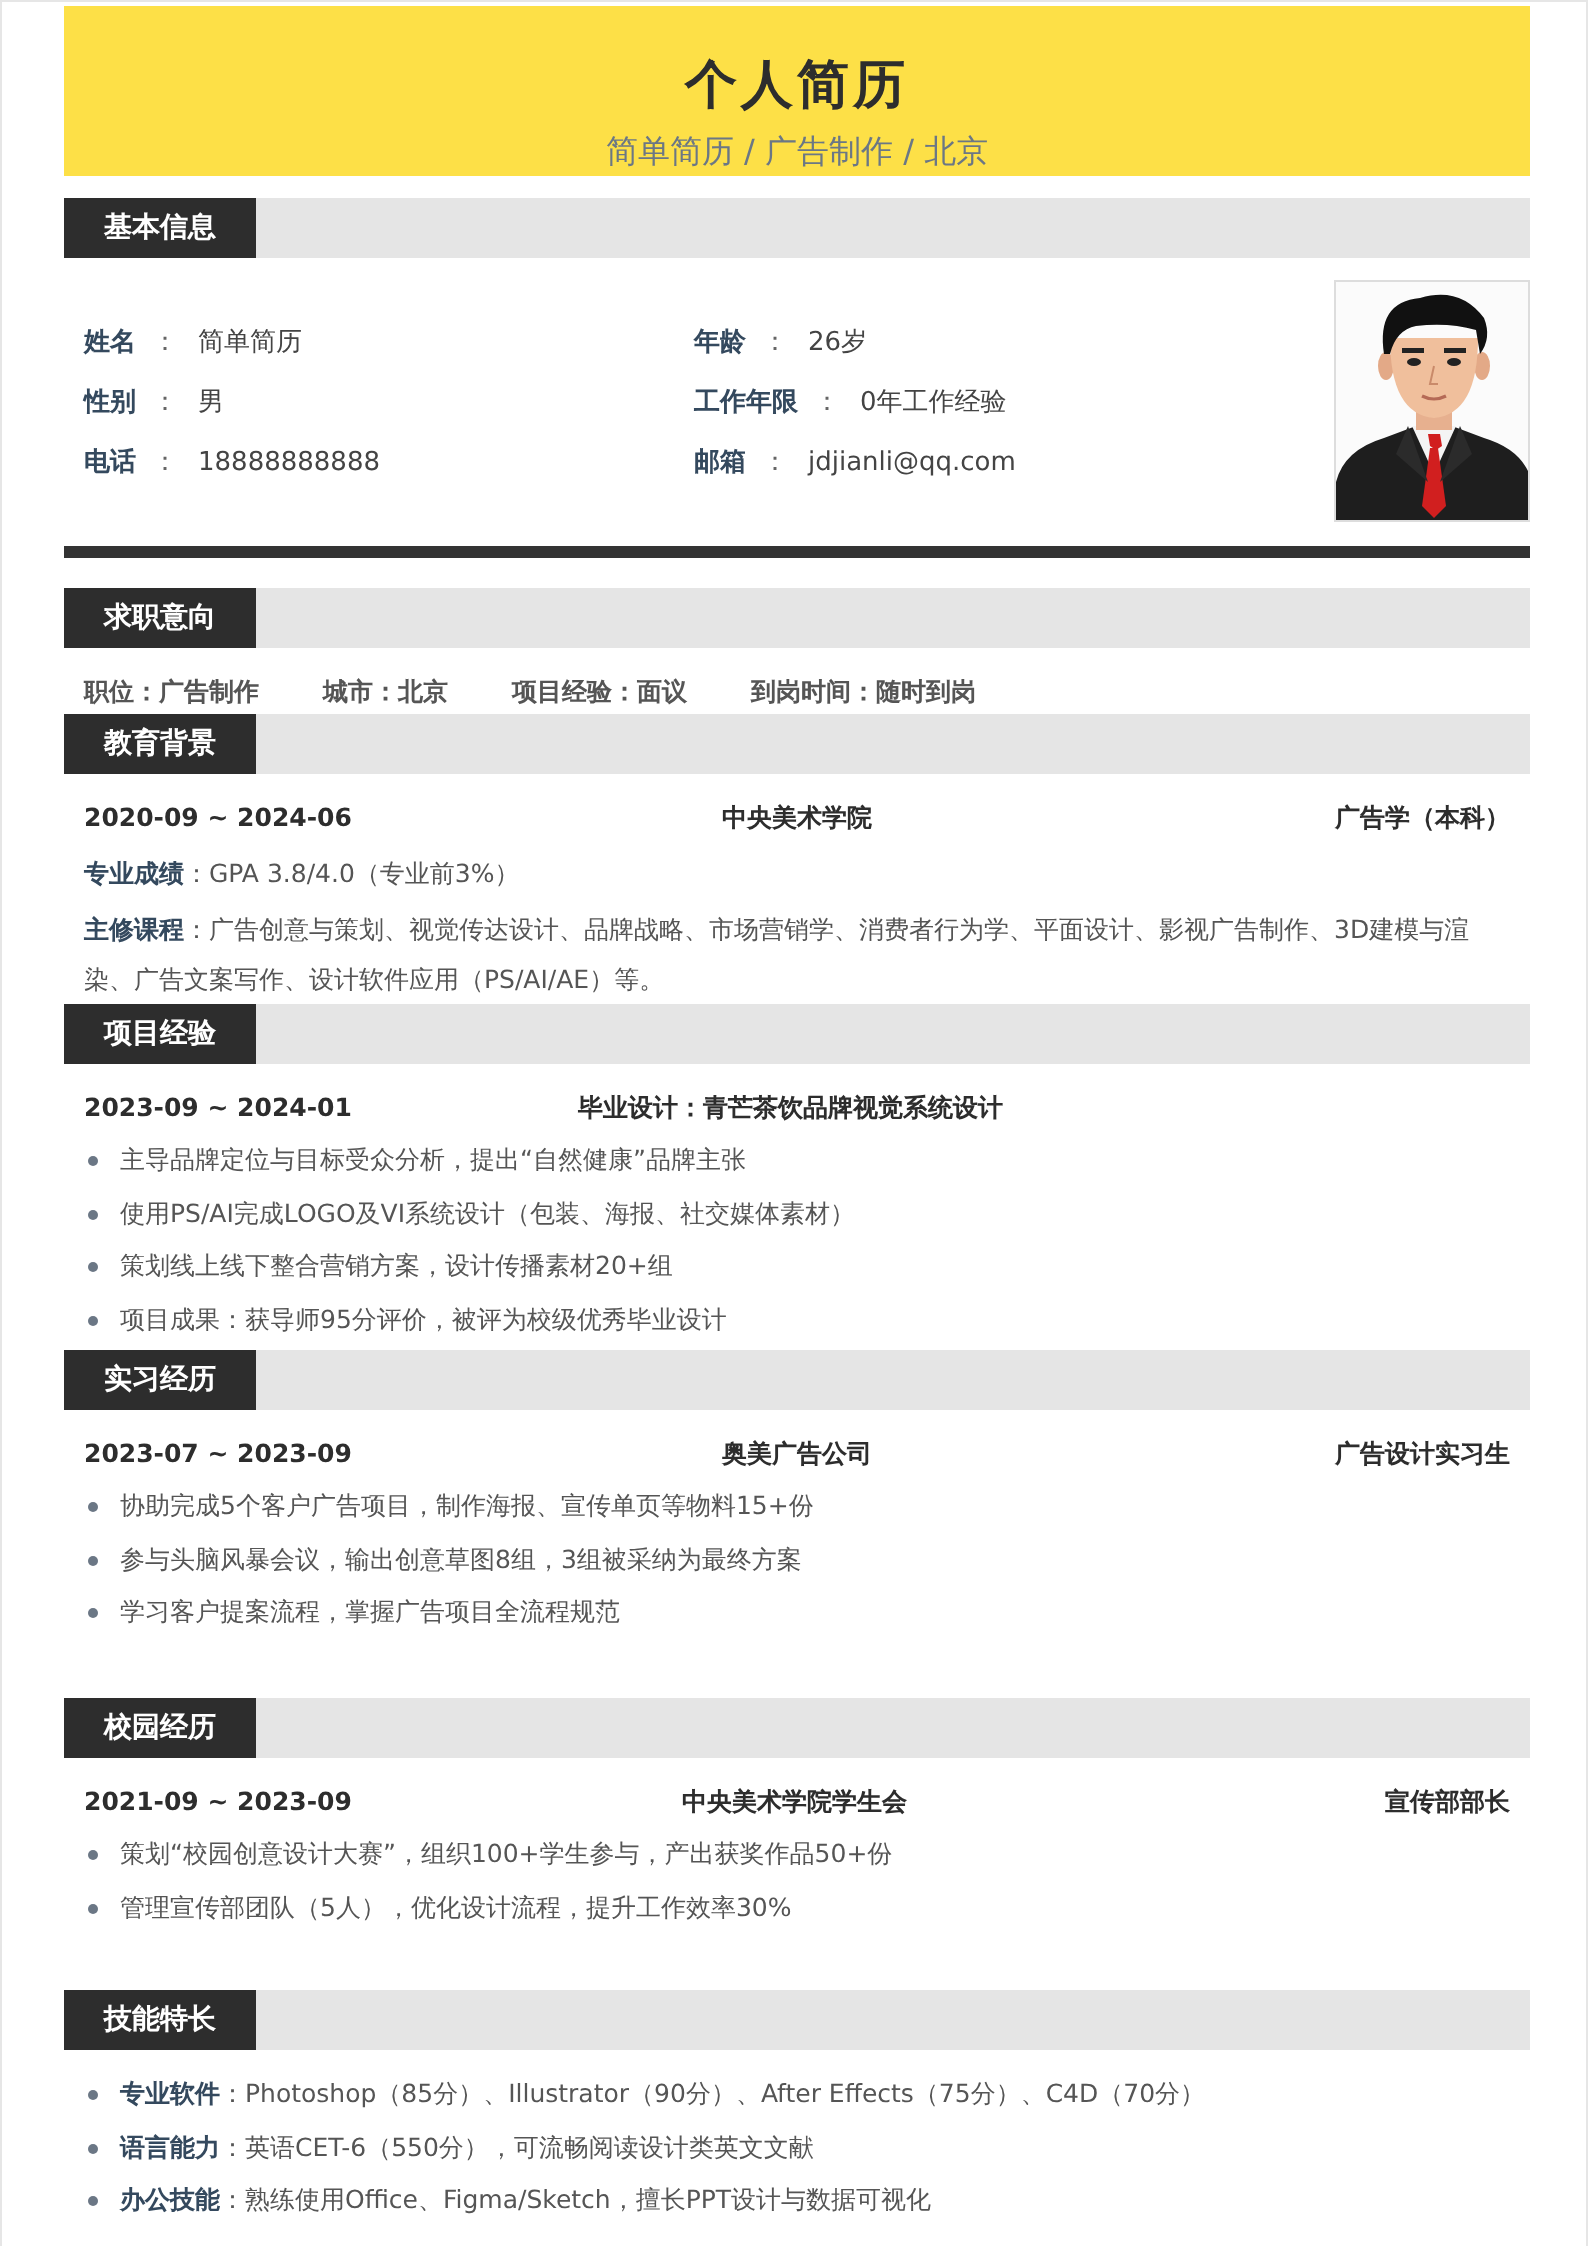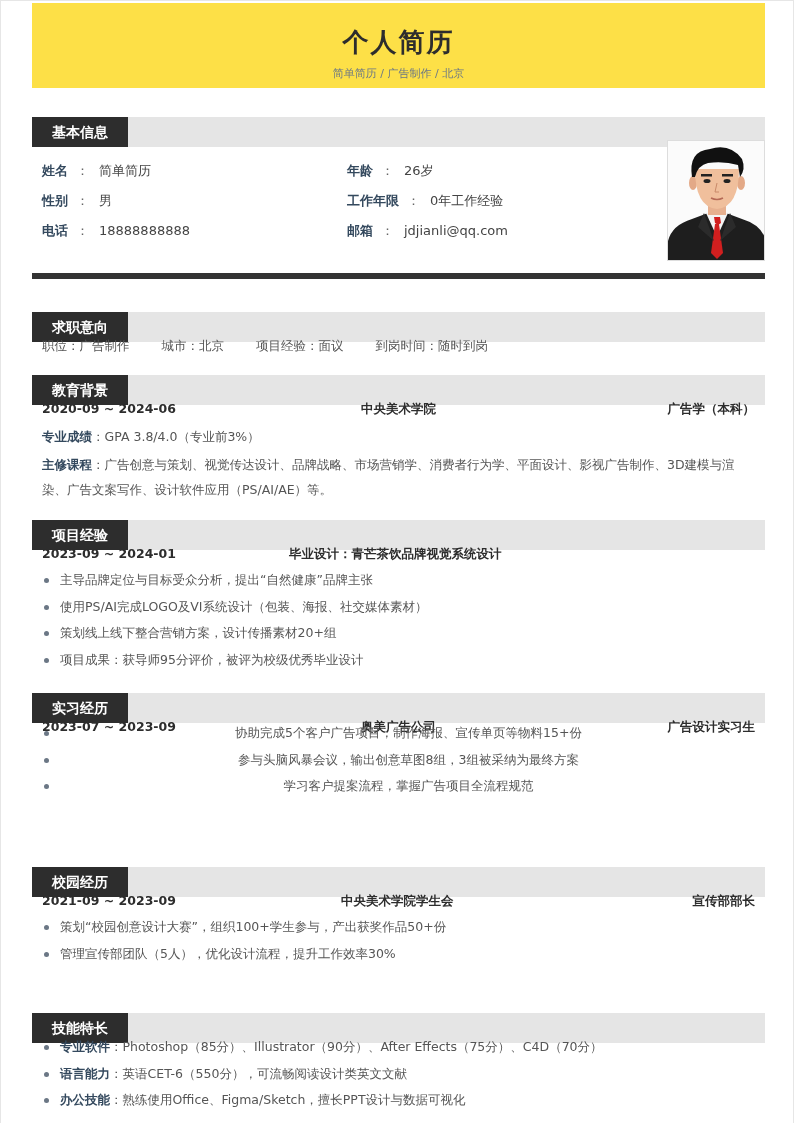--- a/index.html
+++ b/index.html
@@ -18,26 +18,25 @@
       position: absolute; left: 31px; top: 2px; width: 733px; height: 85px;
       background: #fde047;
       text-align: center;
     }
     .header .title {
       position: absolute; left: 0; right: 0; top: 22px;
       font-size: 26px; font-weight: bold; color: #2d2d2d; letter-spacing: 2px;
     }
     .header .subtitle {
       position: absolute; left: 0; right: 0; top: 63px;
-      font-size: 11px; color: #6b7785;
+      font-size: 16px; color: #6b7785;
     }
     .section-bar {
       position: absolute; left: 31px; width: 733px; height: 30px;
       background: #e5e5e5;
-      margin-top: 18px;
     }
     .section-bar .tag {
       position: absolute; left: 0; top: 0; height: 30px; width: 96px;
       background: #2d2d2d; color: #fff;
       font-size: 14px; font-weight: bold;
       line-height: 30px; text-align: center;
     }
     .info-row { position: absolute; font-size: 13px; white-space: nowrap; }
     .info-label { color: #34495e; font-weight: bold; }
     .info-sep { color: #666; margin: 0 10px 0 8px; }
@@ -46,21 +45,21 @@
       position: absolute; left: 666px; top: 139px; width: 98px; height: 121px;
       border: 1px solid #ddd; background: #fafafa; overflow: hidden;
     }
     .divider {
       position: absolute; left: 31px; top: 272px; width: 733px; height: 6px;
       background: #333;
     }
     .intent-row {
       position: absolute; left: 41px; top: 337px; font-size: 12.5px; color: #555; white-space: nowrap;
     }
-    .intent-row span { margin-right: 28px; }
+    .intent-row span { margin-right: 28px; font-weight: bold; }
     .entry-head {
       position: absolute; left: 41px; width: 713px; height: 18px;
       font-size: 12.5px; font-weight: bold; color: #2d2d2d;
     }
     .entry-head .date { position: absolute; left: 0; top: 0; }
     .entry-head .mid { position: absolute; top: 0; }
     .entry-head .right { position: absolute; right: 0; top: 0; }
     .para {
       position: absolute; left: 41px; width: 715px;
       font-size: 12.5px; color: #555; line-height: 25px;
@@ -187,21 +186,21 @@
   </ul>
 
   <div class="section-bar" style="top:674px;">
     <div class="tag">实习经历</div>
   </div>
   <div class="entry-head" style="top:718px;">
     <span class="date">2023-07 ~ 2023-09</span>
     <span class="mid" style="left:319px;">奥美广告公司</span>
     <span class="right">广告设计实习生</span>
   </div>
-  <ul class="bullets" style="top:719px;text-align:center;">
+  <ul class="bullets" style="top:739px;">
     <li>协助完成5个客户广告项目，制作海报、宣传单页等物料15+份</li>
     <li>参与头脑风暴会议，输出创意草图8组，3组被采纳为最终方案</li>
     <li>学习客户提案流程，掌握广告项目全流程规范</li>
   </ul>
 
   <div class="section-bar" style="top:848px;">
     <div class="tag">校园经历</div>
   </div>
   <div class="entry-head" style="top:892px;">
     <span class="date">2021-09 ~ 2023-09</span>

